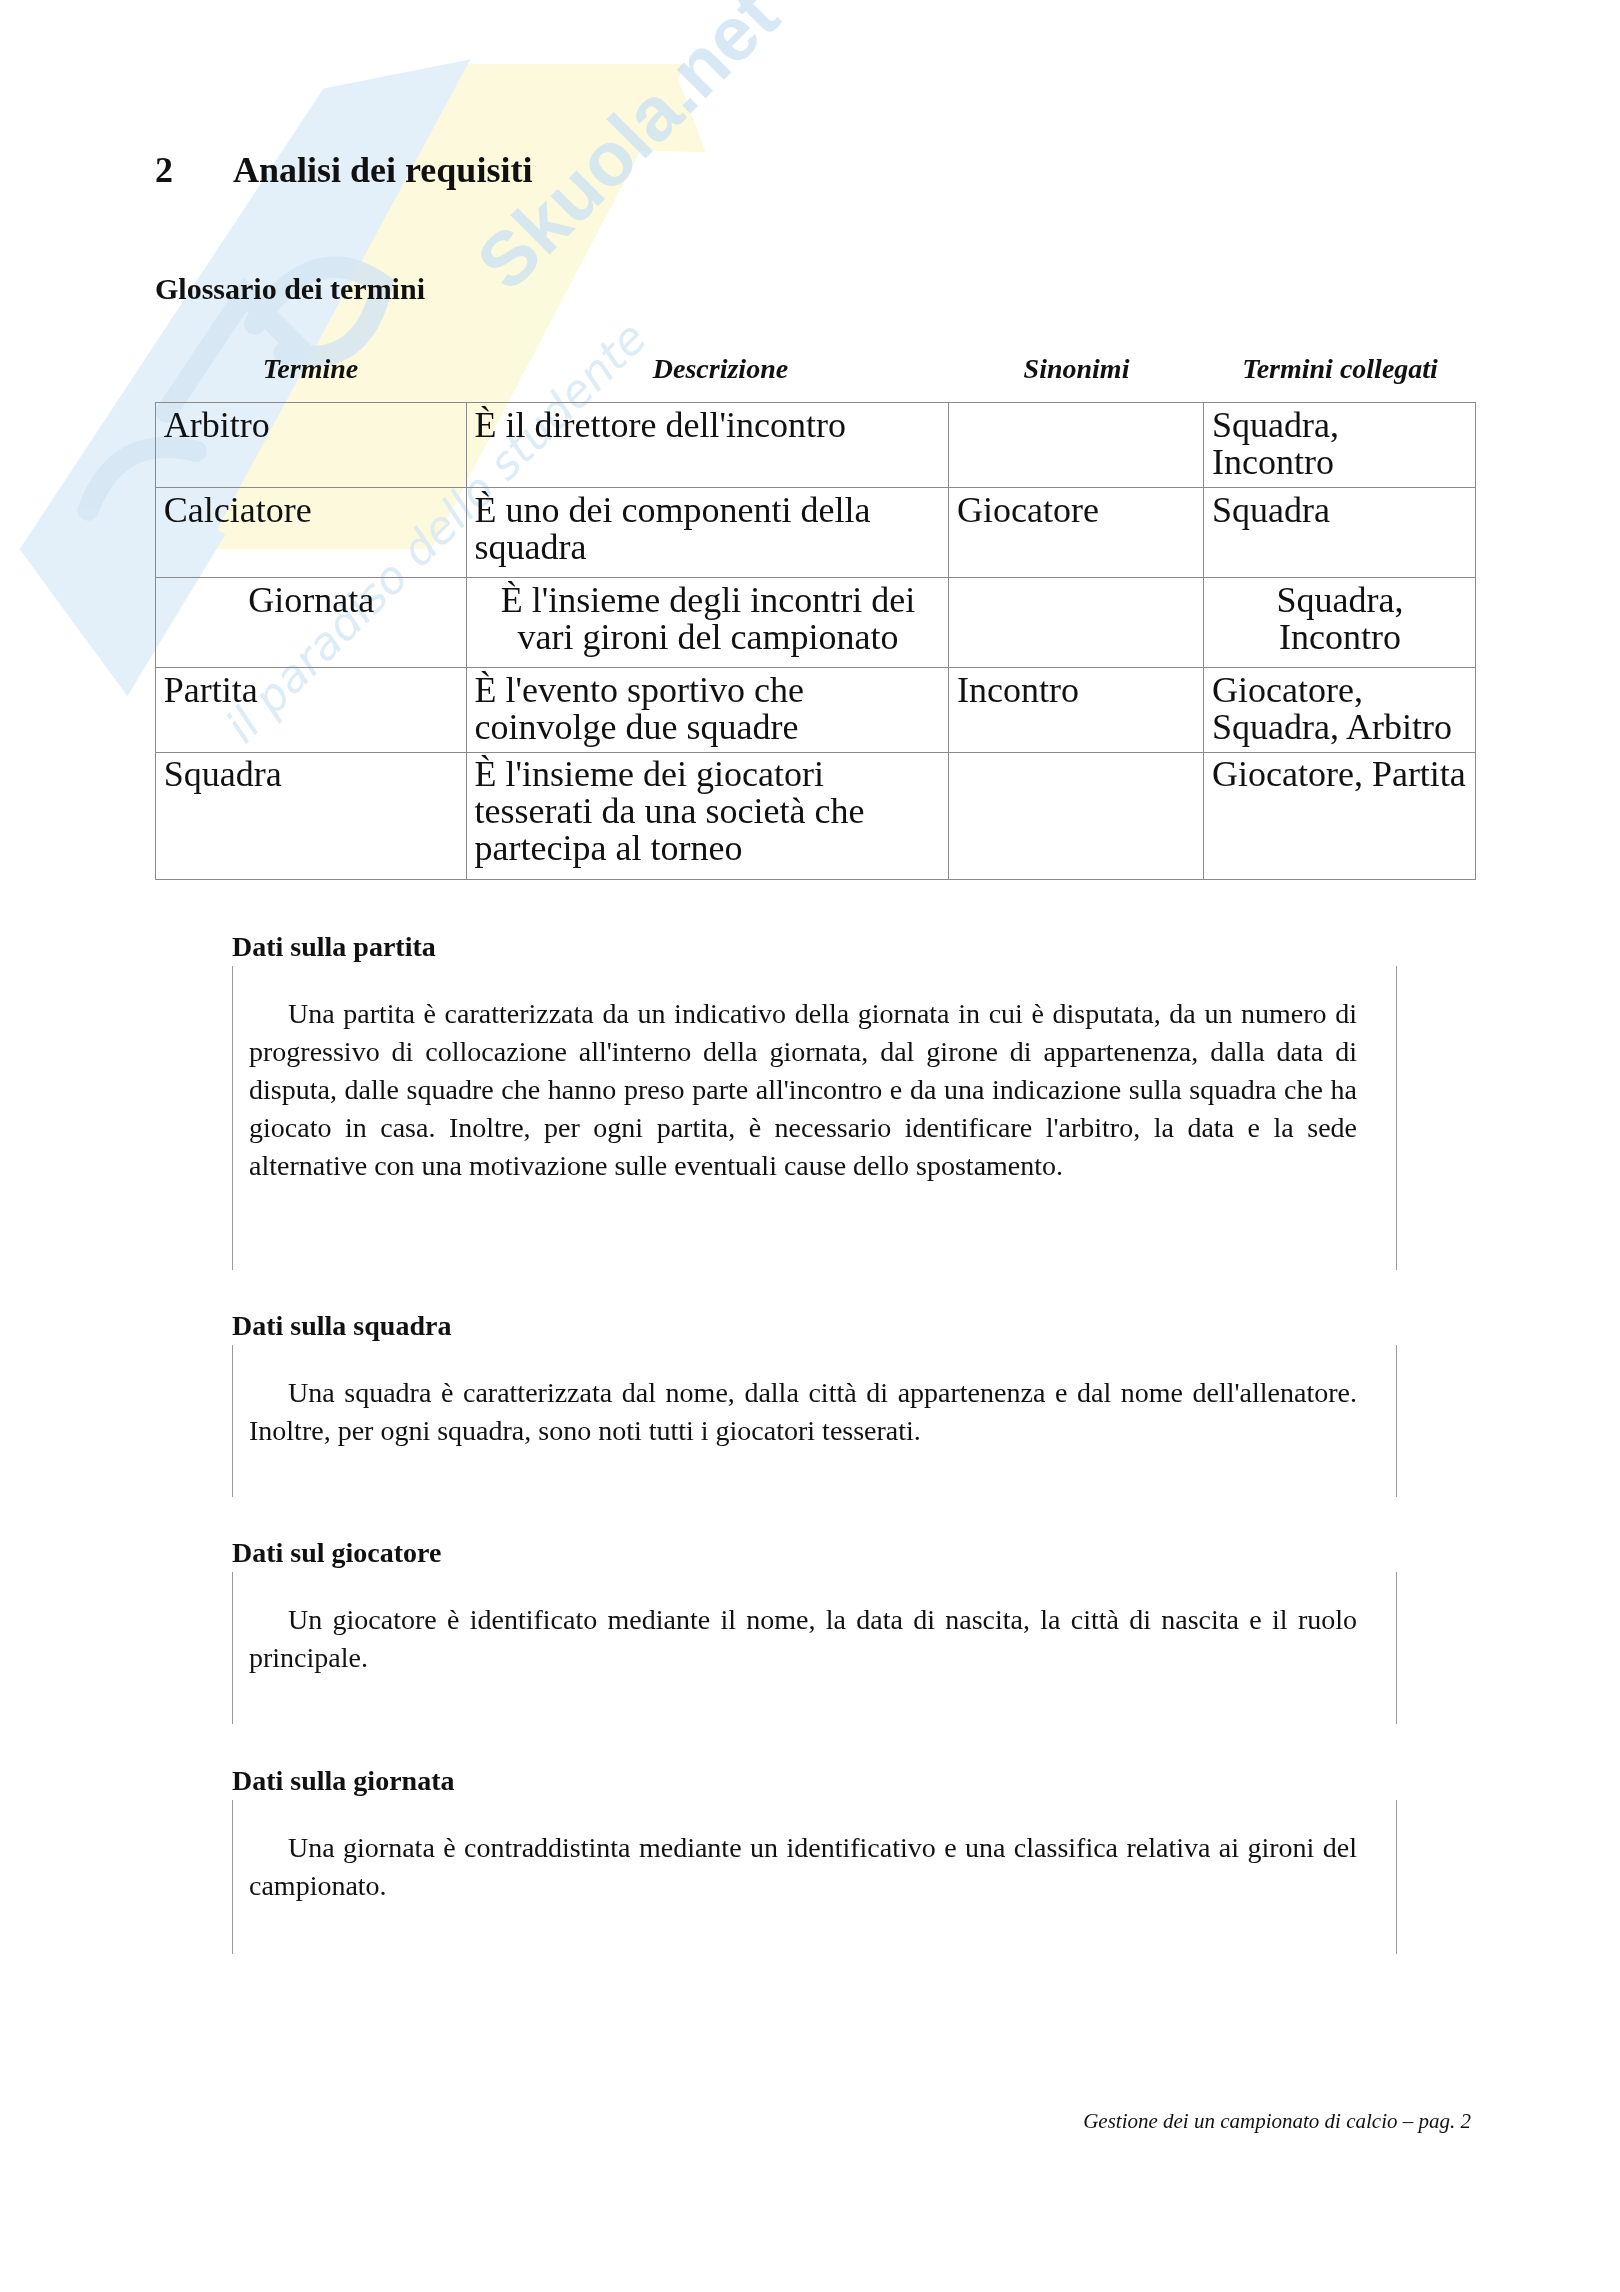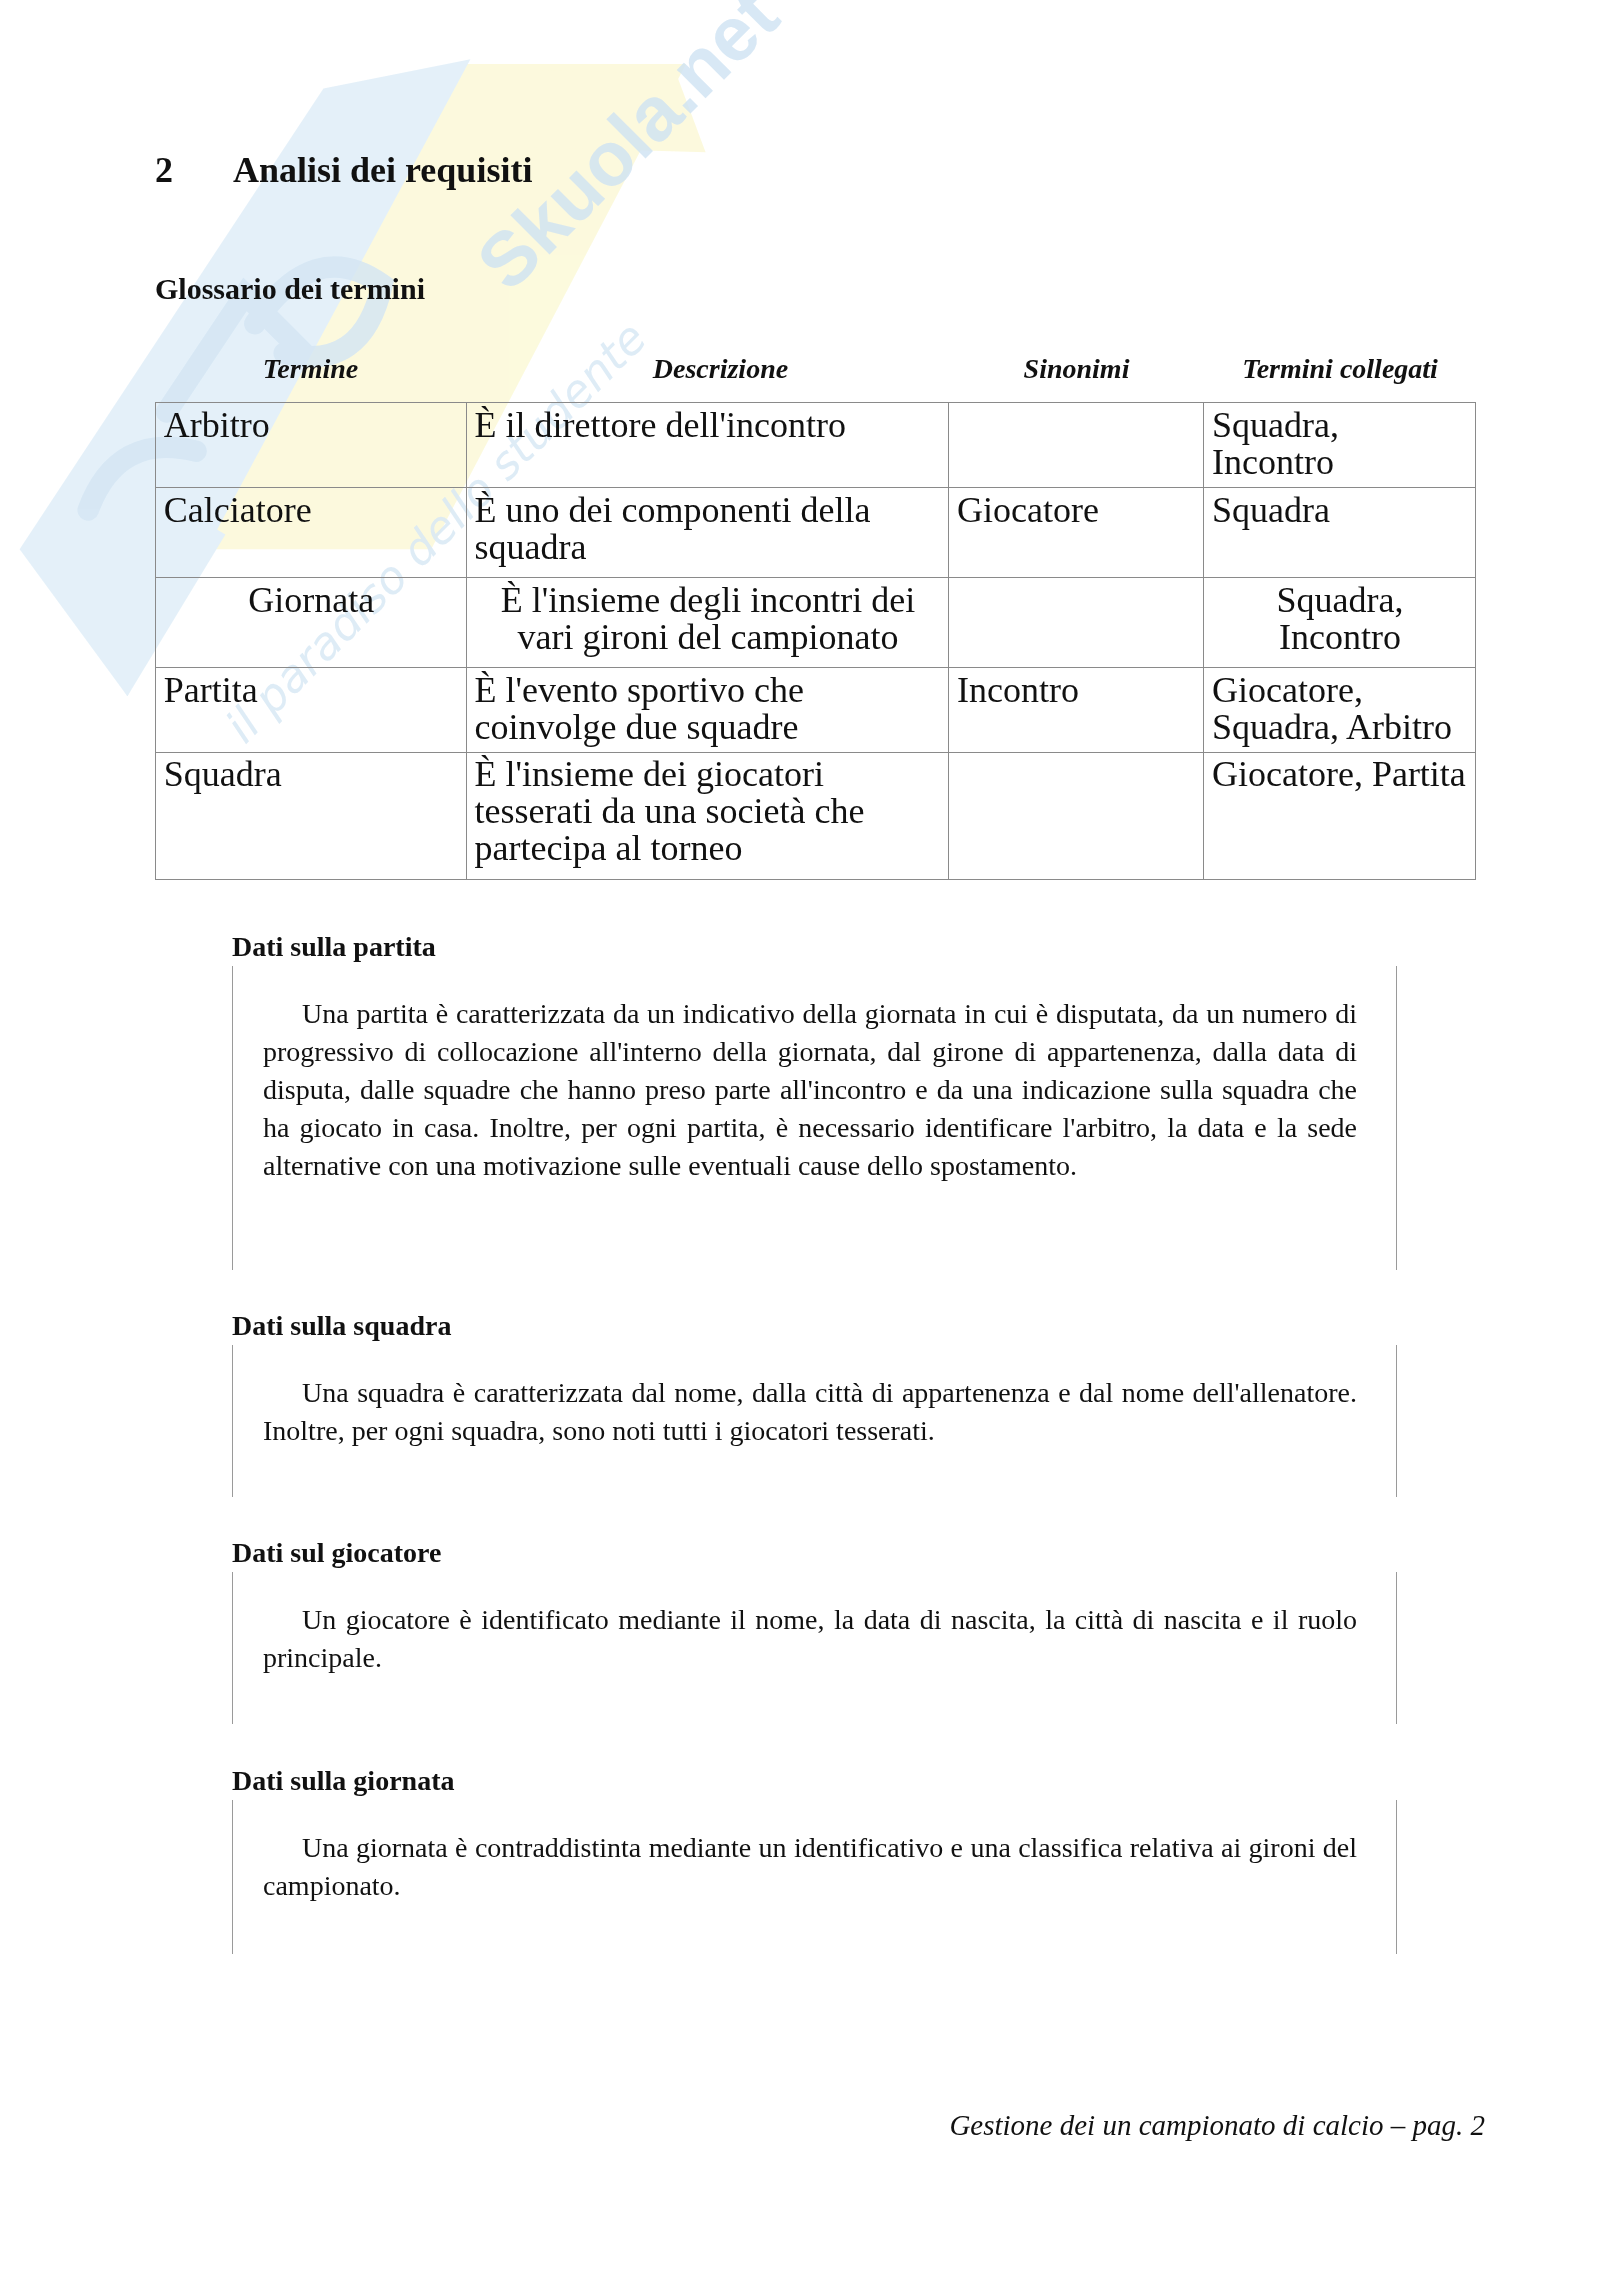--- a/index.html
+++ b/index.html
@@ -19,24 +19,24 @@
 
     table.gloss { position: absolute; left: 155px; top: 402px; width: 1321px; border-collapse: collapse; font-size: 36px; line-height: 37px; background: transparent; }
     table.gloss td { border: 1.5px solid #8a8a8a; vertical-align: top; padding: 3.9px 6.9px 5.9px 7.8px; }
     table.gloss col.c1 { width: 311px; }
     table.gloss col.c2 { width: 483px; }
     table.gloss col.c3 { width: 255px; }
     table.gloss col.c4 { width: 272px; }
 
     .section { position: absolute; left: 232px; width: 1165px; }
     .section .title { font-size: 28px; font-weight: bold; height: 39px; line-height: 39px; }
-    .section .box { border-left: 1.5px solid #9a9a9a; border-right: 1.5px solid #9a9a9a; padding: 29px 39px 0 30px; box-sizing: border-box; }
+    .section .box { border-left: 1.5px solid #9a9a9a; border-right: 1.5px solid #9a9a9a; padding: 29px 39px 0 16px; box-sizing: border-box; }
     .section .box p { margin: 0; font-size: 28px; line-height: 38px; text-align: justify; text-indent: 39px; }
 
-    .footer { position: absolute; right: 135px; top: 2109px; font-size: 29px; font-style: italic; }
+    .footer { position: absolute; right: 149px; top: 2109px; font-size: 21px; font-style: italic; }
   </style>
 </head>
 <body>
 
 <svg class="watermark" viewBox="0 0 1653 2339" xmlns="http://www.w3.org/2000/svg">
   <g opacity="0.75">
     <polygon points="470,65 700,65 440,560 40,560" fill="#fbf8d2"></polygon>
     <polygon points="330,90 480,60 130,710 20,560" fill="#dcecf7"></polygon>
     <polygon points="40,560 130,710 230,545 120,480" fill="#dcecf7"></polygon>
     <polygon points="500,70 690,75 720,155 540,150" fill="#fbf8d2"></polygon>

